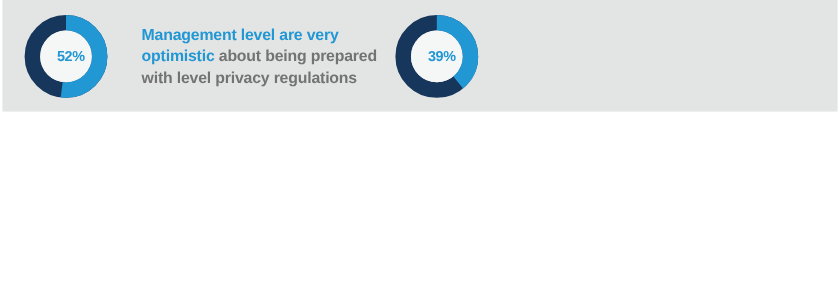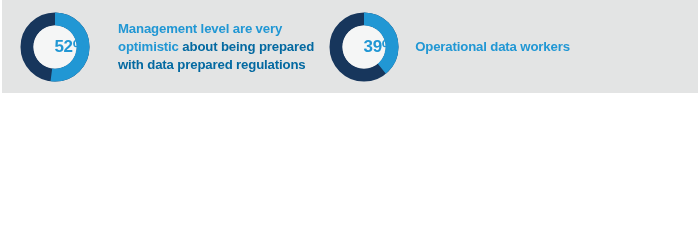--- a/index.html
+++ b/index.html
@@ -39,44 +39,44 @@
     height: 70px;
     flex: 0 0 70px;
   }
   .donut svg {
     display: block;
     width: 70px;
     height: 70px;
   }
   .donut-label {
     position: absolute;
-    left: 16px;
+    left: 4px;
     top: 0;
     width: 70px;
     height: 70px;
     display: flex;
     align-items: center;
     justify-content: center;
-    font-size: 17px;
+    font-size: 12px;
     font-weight: bold;
     color: #2197d4;
     letter-spacing: -0.3px;
     line-height: 1;
   }
 
   .caption {
     margin-left: 28px;
     font-size: 13.2px;
     font-weight: bold;
     line-height: 18px;
     letter-spacing: -0.15px;
   }
   .caption .line { white-space: nowrap; display: block; }
   .t-blue { color: #2197d4; }
-  .t-navy { color: #0369a1; }
+  .t-navy { color: #737373; }
   .caption.right { margin-left: 16px; }
 </style>
 </head>
 <body>
 
 <div class="infographic-panel">
 
   <div class="stat-block first">
     <div class="donut">
       <svg viewBox="0 0 70 70">
@@ -87,34 +87,31 @@
       <div class="donut-label">52%</div>
     </div>
     <div class="caption">
       <span class="line">
         <span class="t-blue">Management level are very</span>
       </span>
       <span class="line">
         <span class="t-blue">optimistic </span><span class="t-navy">about being prepared</span>
       </span>
       <span class="line">
-        <span class="t-navy">with data prepared regulations</span>
+        <span class="t-navy">with level privacy regulations</span>
       </span>
     </div>
   </div>
 
   <div class="stat-block second">
     <div class="donut">
       <svg viewBox="0 0 70 70">
         <circle cx="35" cy="35" r="28" fill="none" stroke="#17365c" stroke-width="13"></circle>
         <circle id="arc-39" cx="35" cy="35" r="28" fill="none" stroke="#2197d4" stroke-width="13" transform="rotate(-90 35 35)" stroke-dasharray="68.61238355440108 107.31680504662734"></circle>
         <circle cx="35" cy="35" r="21.5" fill="#f5f6f6"></circle>
       </svg>
       <div class="donut-label">39%</div>
     </div>
     <div class="caption right">
-      <span class="line">
-        <span class="t-blue">Operational data workers</span>
-      </span>
     </div>
   </div>
 
 </div>
 
 </body></html>

